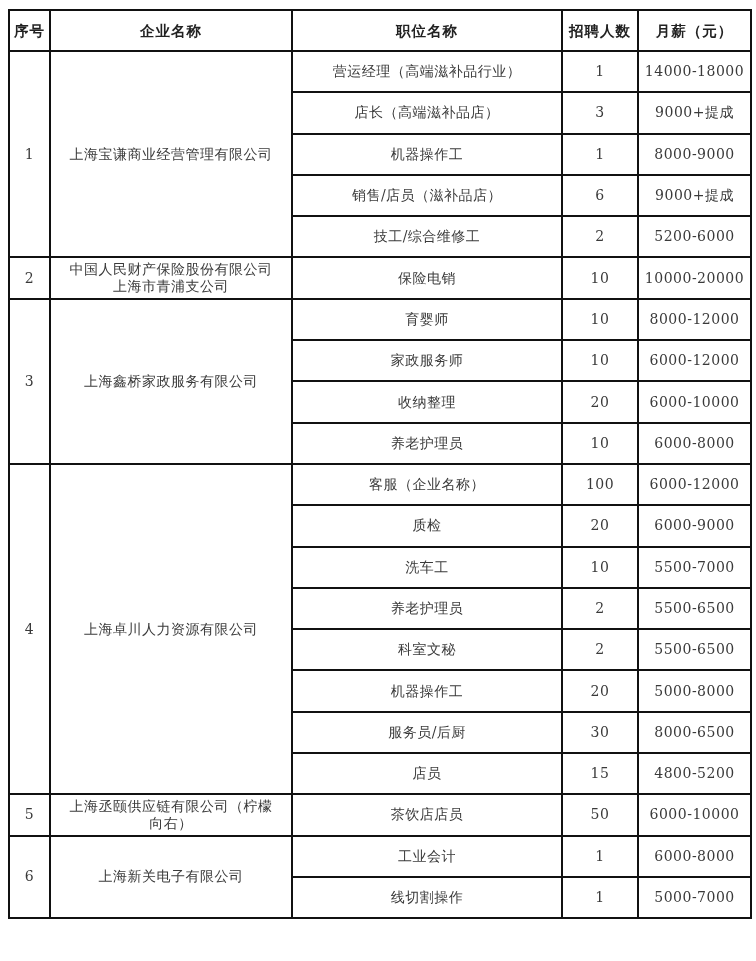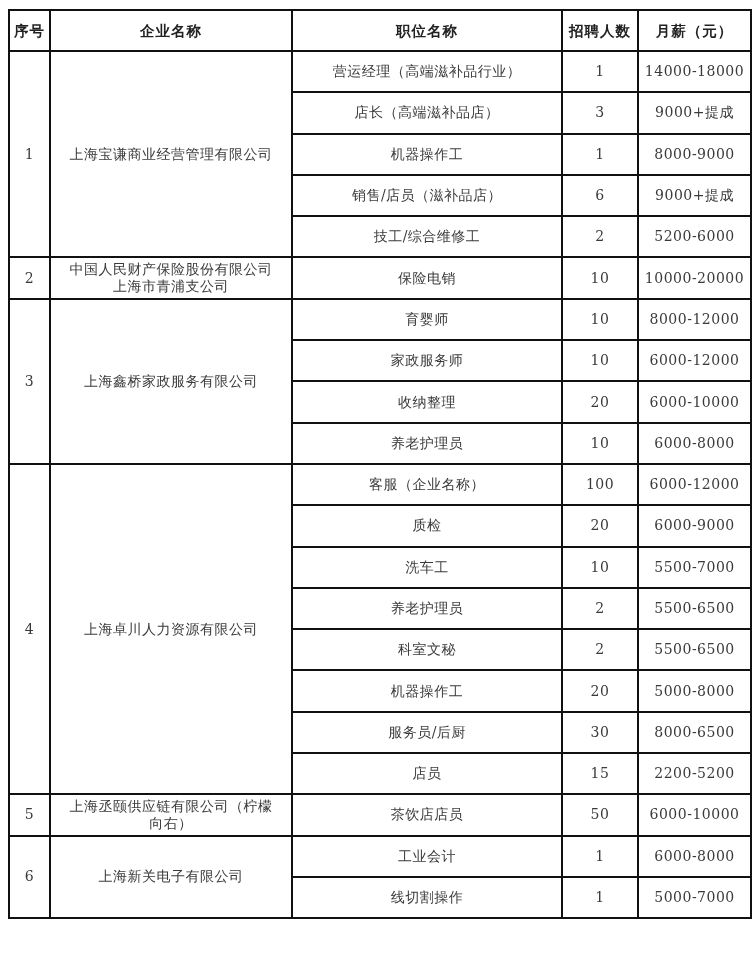--- a/index.html
+++ b/index.html
@@ -177,21 +177,21 @@
         <td class="sal">5000-8000</td>
       </tr>
       <tr>
         <td>服务员/后厨</td>
         <td class="num">30</td>
         <td class="sal">8000-6500</td>
       </tr>
       <tr>
         <td>店员</td>
         <td class="num">15</td>
-        <td class="sal">2200-5200</td>
+        <td class="sal">4800-5200</td>
       </tr>
 
       <tr>
         <td class="num">5</td>
         <td class="company">
           <div>上海丞颐供应链有限公司（柠檬</div>
           <div>向右）</div>
         </td>
         <td>茶饮店店员</td>
         <td class="num">50</td>

